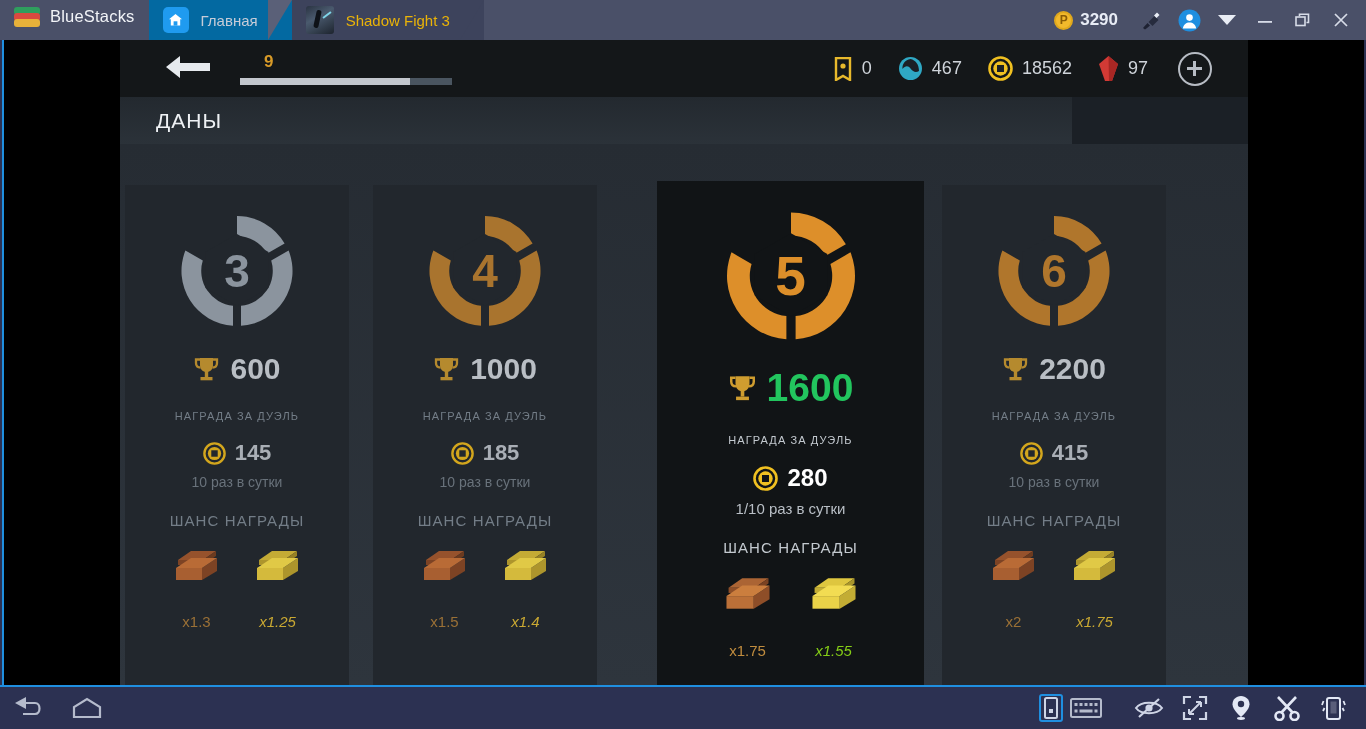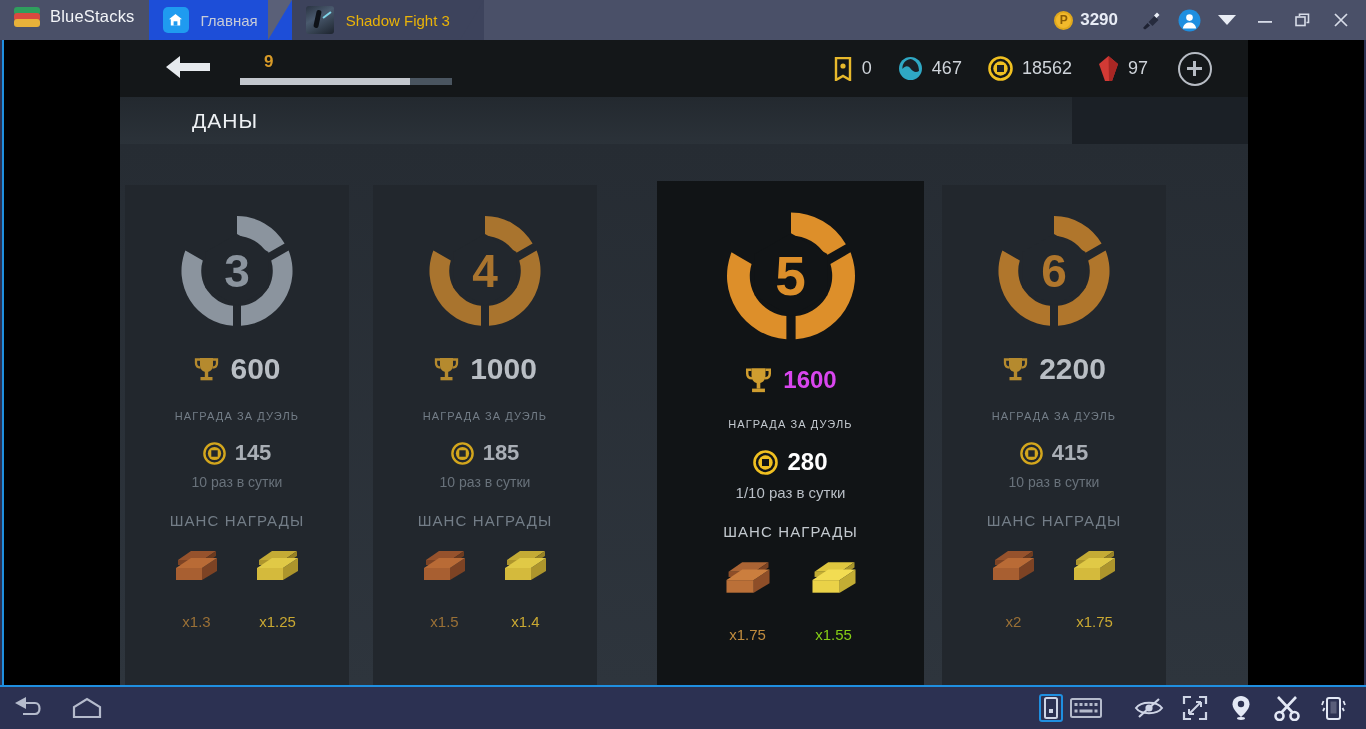--- a/index.html
+++ b/index.html
@@ -32,21 +32,21 @@
 
   .tab {
     position: relative; height: 40px;
     display: flex; align-items: center;
     padding-left: 14px; padding-right: 34px;
     cursor: default;
   }
   .tab .slant {
     position: absolute; right: 0; top: 0; width: 24px; height: 40px;
   }
-  .tab-home { background: #1d4ed8; margin-left: -2px; }
+  .tab-home { background: #0369a1; margin-left: -2px; }
   .tab-home .slant { border-left: 24px solid #5a6078; border-bottom: 40px solid transparent; width: 0; }
   .tab-game { background: #3d435c; margin-left: -0px; }
   .tab-game .slant { border-left: 24px solid #3d435c; border-bottom: 40px solid transparent; width: 0; }
   .tab-icon-home {
     width: 26px; height: 26px; border-radius: 5px; background: #1f9bf0;
     display: flex; align-items: center; justify-content: center; margin-right: 12px;
     flex: none;
   }
   .tab-icon-game {
     width: 28px; height: 28px; border-radius: 3px; margin-right: 12px; flex: none;
@@ -121,21 +121,21 @@
   .plus-btn::before, .plus-btn::after {
     content:""; position:absolute; background:#b7bcc4;
   }
   .plus-btn::before { left: 7px; top: 13px; width: 15px; height: 3px; }
   .plus-btn::after { left: 13px; top: 7px; width: 3px; height: 15px; }
 
   
   .section-head {
     position: absolute; left: 0; top: 57px; width: 952px; height: 47px;
     background: linear-gradient(180deg,#23292f 0%,#2b3239 100%);
-    display: flex; align-items: center; padding-left: 36px;
+    display: flex; align-items: center;
   }
   .section-title {
     color: #eef1f4; font-size: 21px; letter-spacing: 1px; margin-left: 36px;
   }
 
   
   .cards {
     position: absolute; left: 0; top: 104px; width: 1128px; height: 541px;
     background: linear-gradient(180deg,#262c33 0%,#2e353d 100%);
   }
@@ -154,21 +154,21 @@
   .badge svg { display: block; }
   .badge-num {
     position: absolute; left: 0; top: 0; width: 100%; height: 100%;
     display: flex; align-items: center; justify-content: center;
     font-size: 46px; font-weight: bold; line-height: 1;
   }
   .card.c2 .badge-num { font-size: 55px; }
 
   .trophy-row { display: flex; align-items: center; margin-top: 22px; }
   .trophy-val { font-size: 30px; font-weight: bold; margin-left: 10px; color: #b9bec4; }
-  .card.c2 .trophy-val { color: #d946ef; font-size: 24px; }
+  .card.c2 .trophy-val { color: #22c55e; font-size: 39px; }
 
   .lbl {
     margin-top: 24px; font-size: 11px; letter-spacing: 1.1px; color: #737d87;
   }
   .card.c2 .lbl { color: #c3c9cf; }
 
   .coin-row { display: flex; align-items: center; margin-top: 18px; }
   .coin-val { font-size: 22px; font-weight: bold; margin-left: 9px; color: #a9aeb5; }
   .card.c2 .coin-val { color: #ffffff; font-size: 24px; }
 
@@ -176,21 +176,21 @@
   .card.c2 .sub { color: #b9bfc6; font-size: 15px; }
 
   .lbl2 { margin-top: 22px; font-size: 15px; letter-spacing: 1.1px; color: #737d87; }
   .card.c2 .lbl2 { color: #c3c9cf; }
 
   .chests { display: flex; margin-top: 17px; gap: 26px; }
   .card.c2 .chests { gap: 28px; }
   .chest-col { display: flex; flex-direction: column; align-items: center; }
   .chest-mult { margin-top: 27px; font-size: 15px; }
   .mult-bronze { color: #9a7036; }
-  .mult-gold { color: #c9a832; }
+  .mult-gold { color: #c9a832; font-style: italic; }
   .card.c2 .mult-bronze { color: #c08c3e; }
   .card.c2 .mult-gold { color: #84cc16; }
 
   
   .bottombar {
     position: absolute; left: 0; top: 685px; width: 1366px; height: 44px;
     background: #2c3152; display: flex; align-items: center;
     border-top: 2px solid #1f8fe0;
   }
   .bb-btn {

